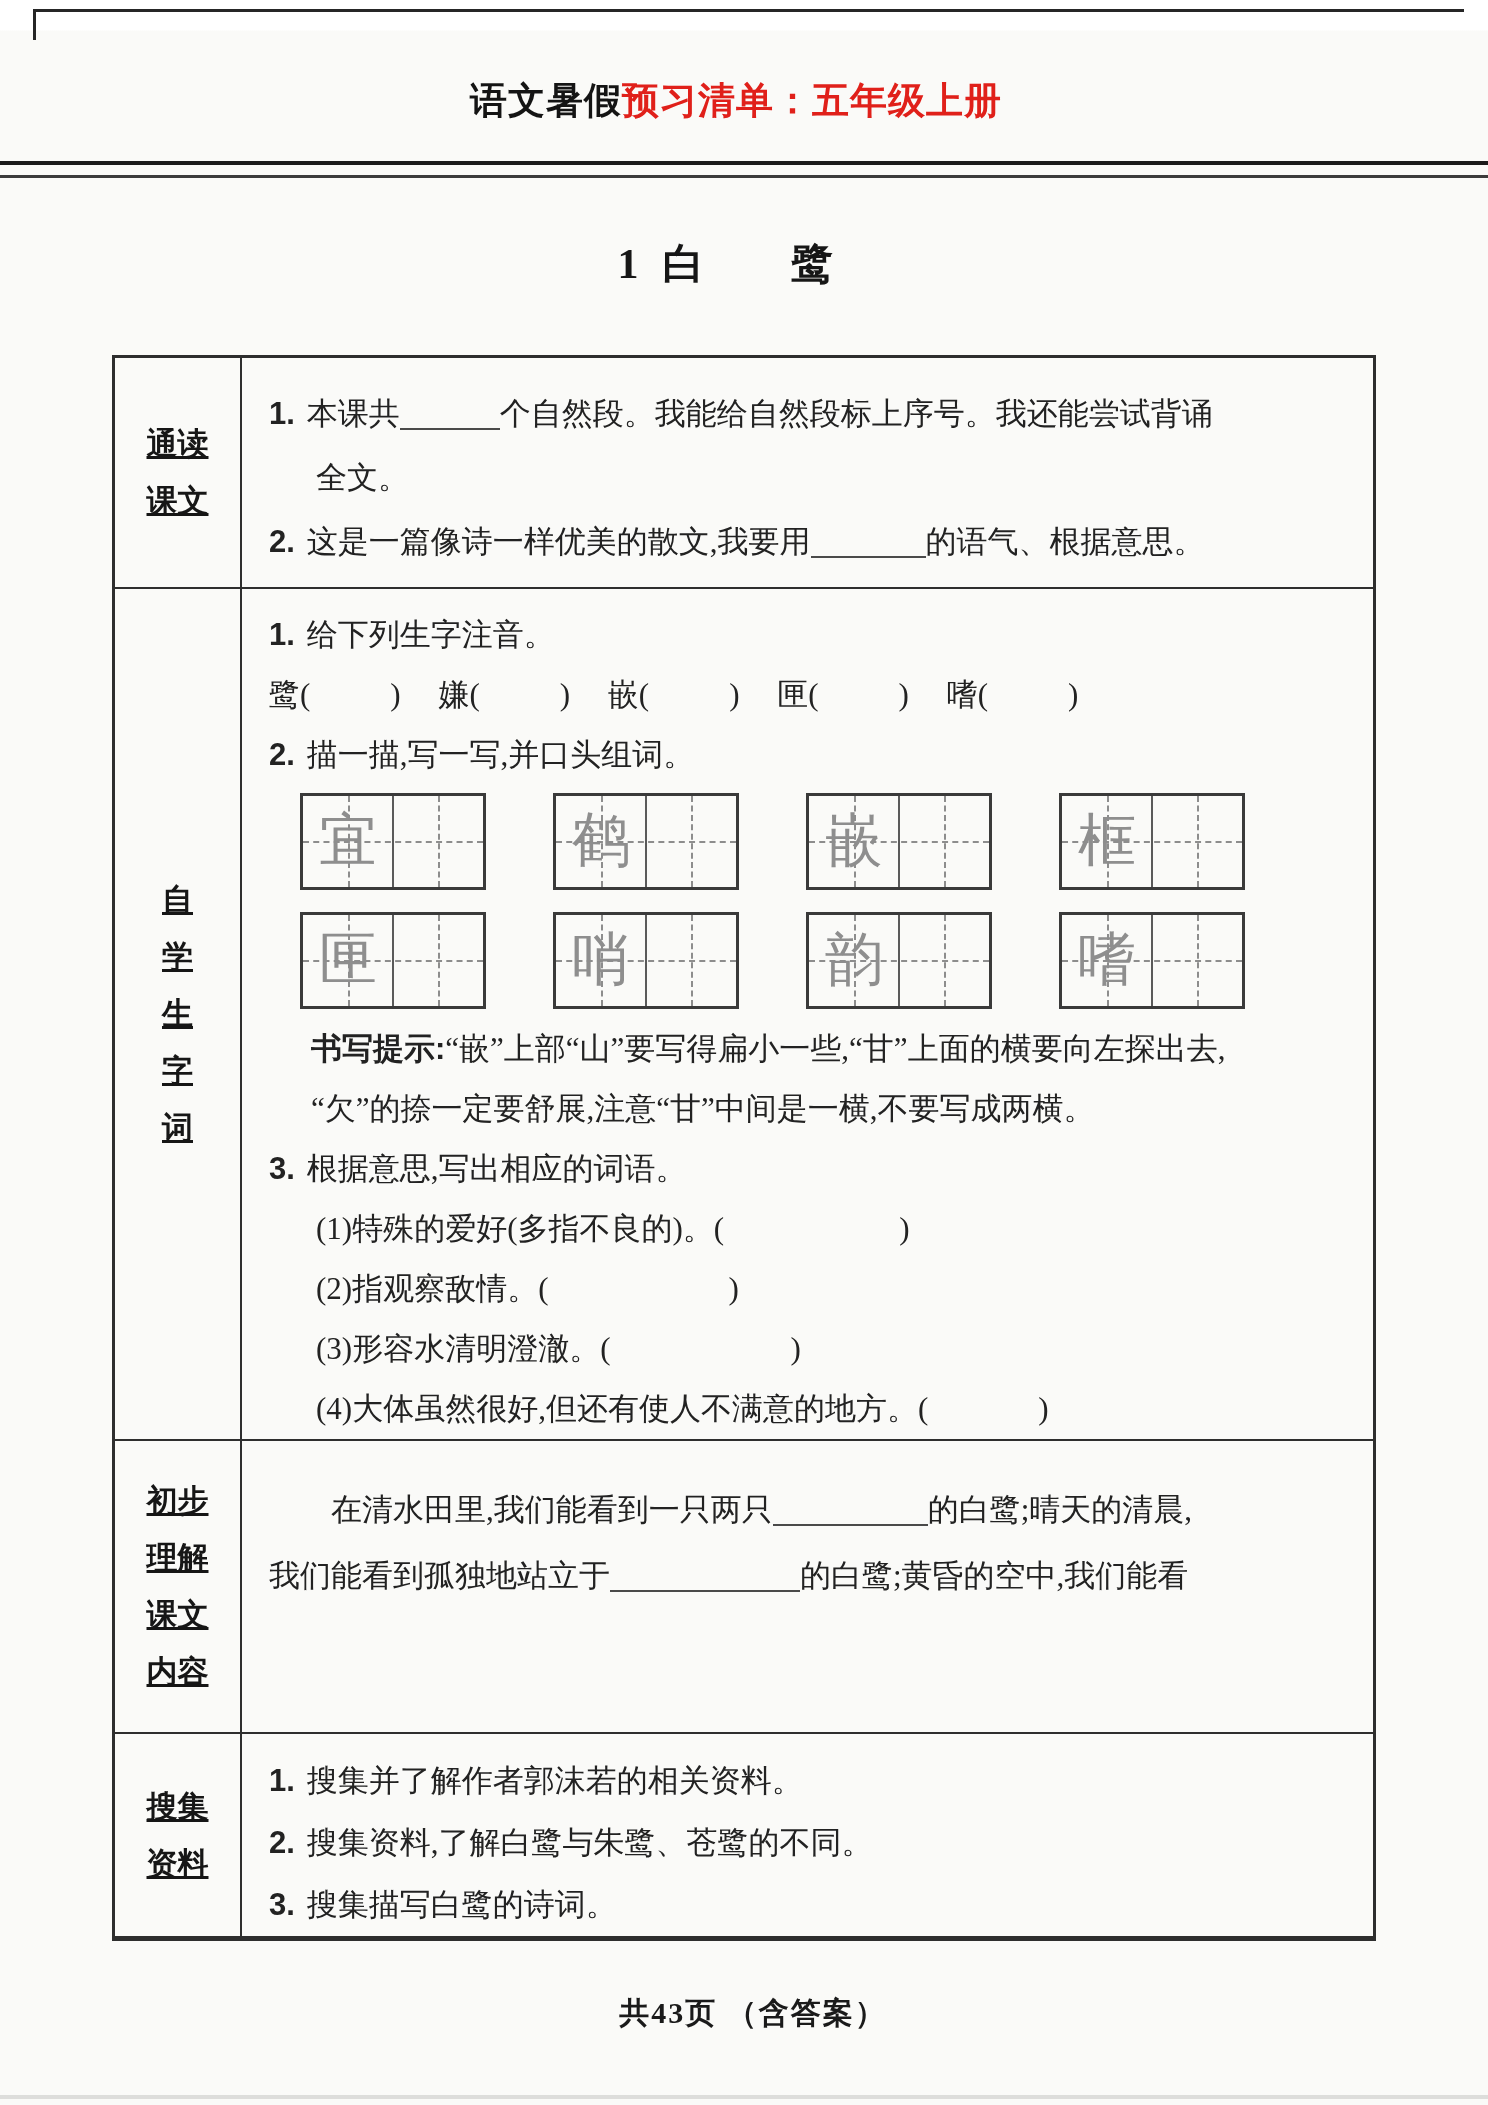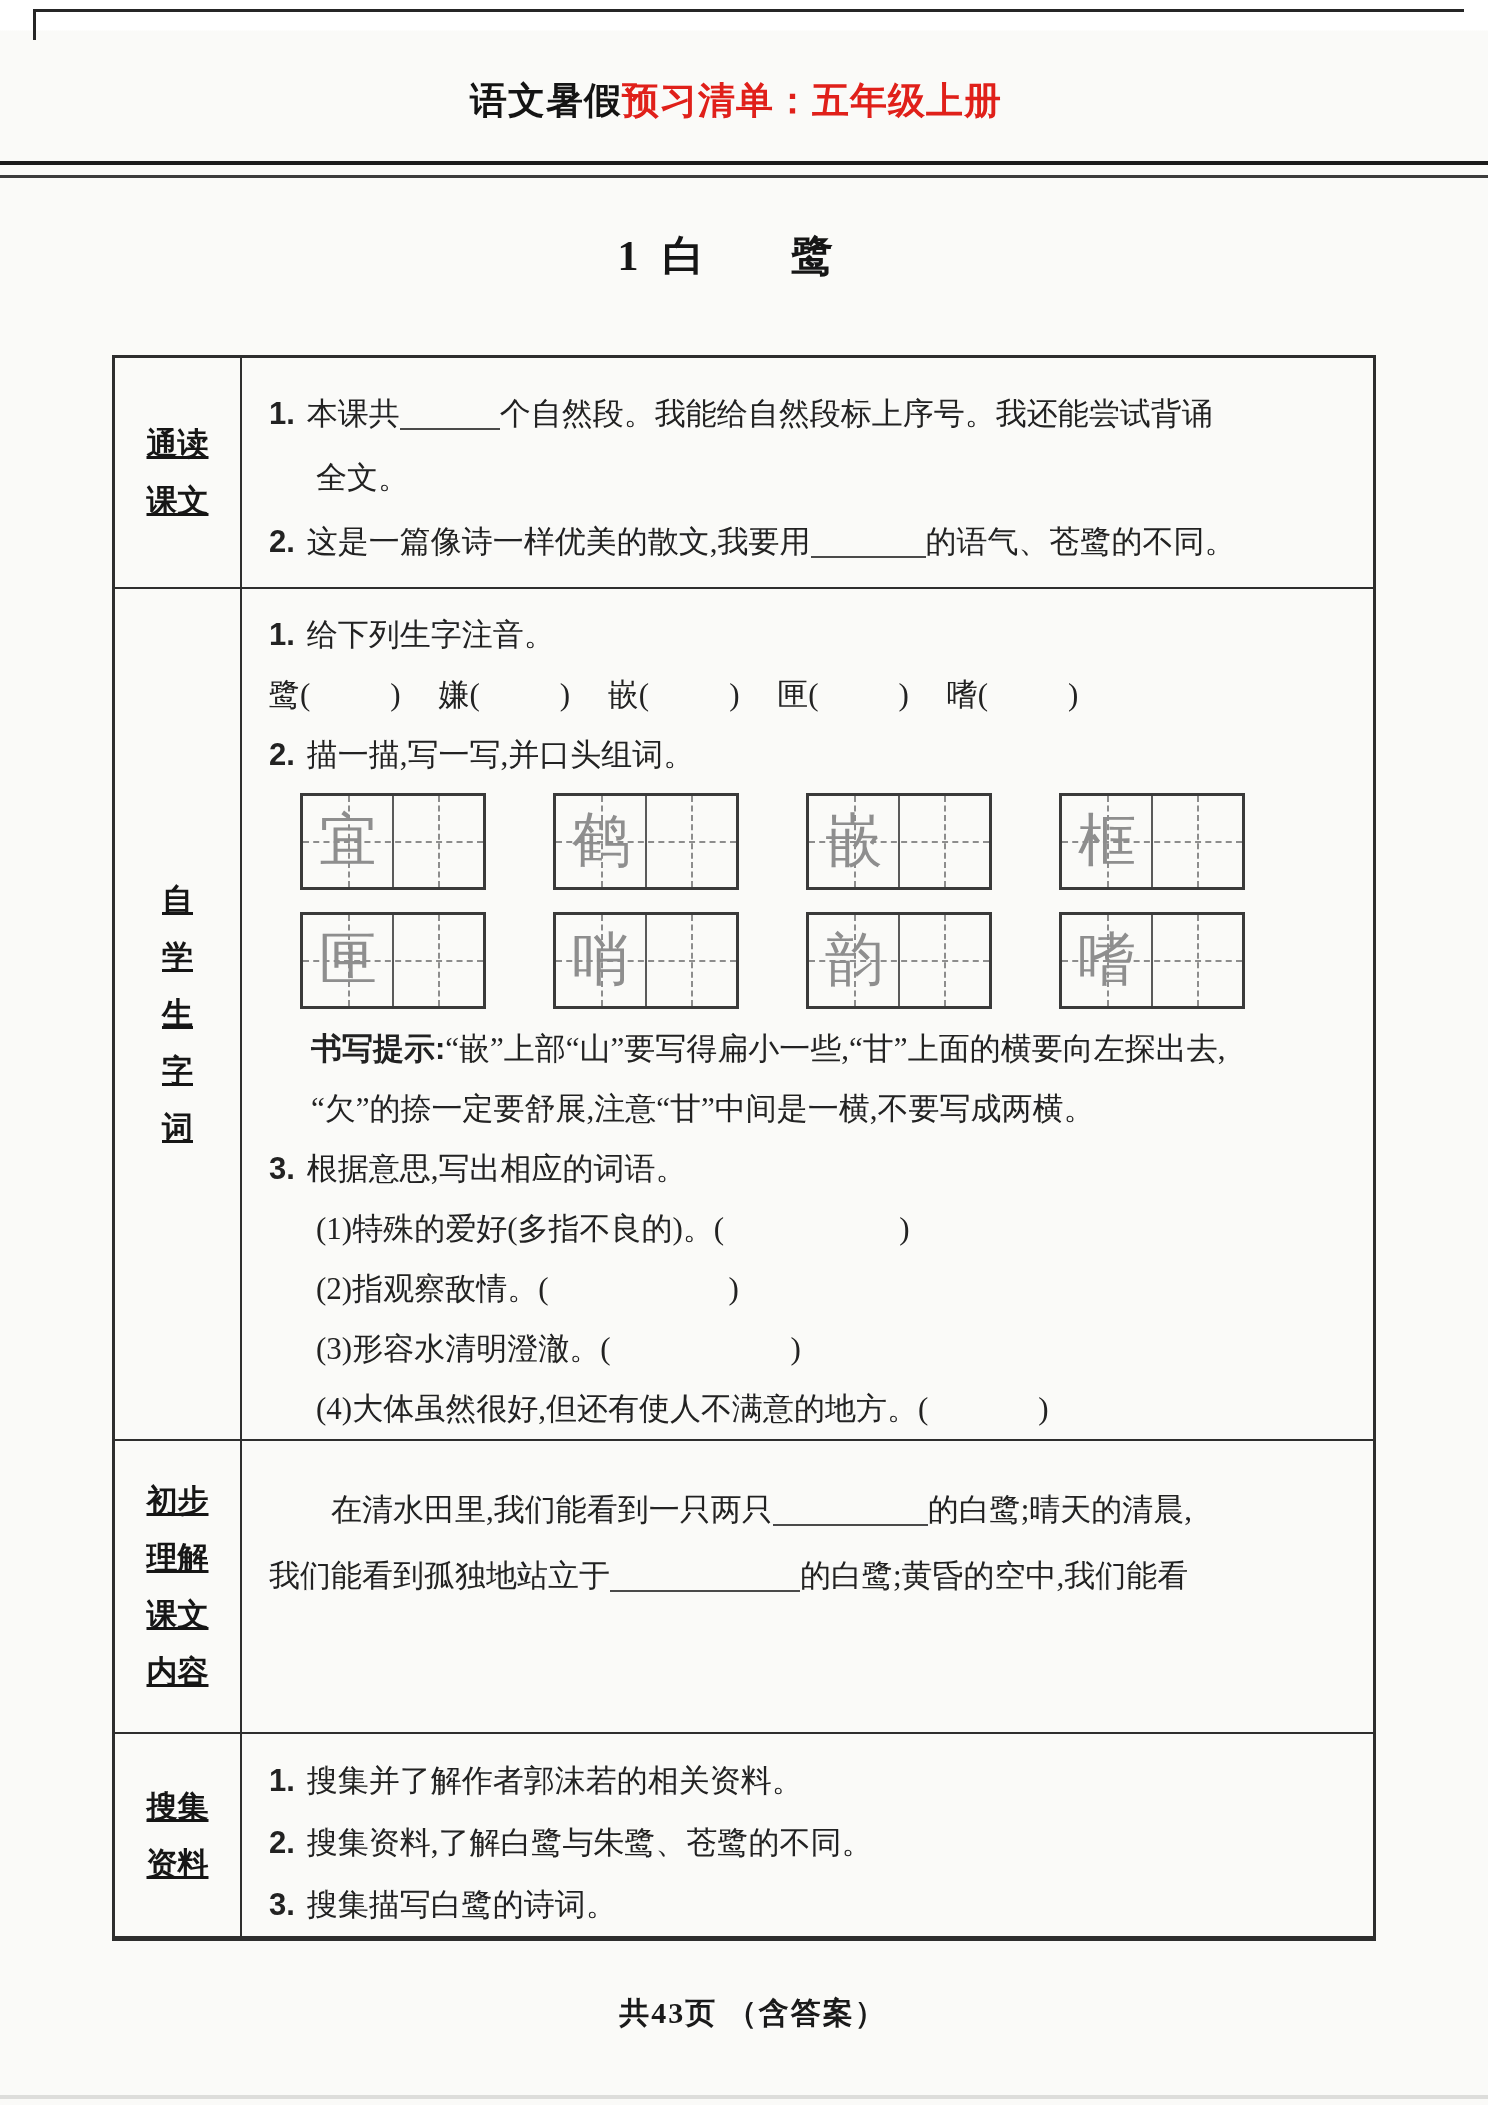--- a/index.html
+++ b/index.html
@@ -11,21 +11,21 @@
   
   .topmark-h{position:absolute;top:9px;left:33px;right:24px;height:3px;background:#262626;}
   .topmark-v{position:absolute;top:9px;left:33px;width:3px;height:31px;background:#262626;}
   
   .header{position:absolute;top:76px;left:470px;white-space:nowrap;
     font-family:"Liberation Sans","DejaVu Sans",sans-serif;font-weight:bold;font-size:37px;letter-spacing:1px;color:#141414;}
   .header .red{color:#e0201a;}
   .double-rule{position:absolute;top:161px;left:0;width:1488px;height:10px;
     border-top:4px solid #1b1b1b;border-bottom:3px solid #3c3c3c;}
   
-  .lesson-title{position:absolute;top:228px;left:0;width:1452px;text-align:center;
+  .lesson-title{position:absolute;top:236px;left:0;width:1452px;text-align:center;
     font-weight:bold;font-size:42px;letter-spacing:1px;white-space:pre;color:#161616;}
   
   .sheet{position:absolute;left:112px;top:355px;width:1264px;height:1586px;
     border:3px solid #2e2e2e;border-bottom-width:5px;box-sizing:border-box;
     display:flex;flex-direction:column;}
   .row{display:flex;box-sizing:border-box;border-bottom:2px solid #2e2e2e;}
   .row:last-child{border-bottom:none;flex:1;border-radius:32px;}
   .row1{height:236px;}
   .row2{height:865px;}
   .row3{height:300px;}
@@ -85,21 +85,21 @@
         <div>课文</div>
       </div>
       <div class="cnt">
         <div class="line">
           <i class="num">1.</i><span>本课共</span><span class="blank" style="width:100px"></span><span>个自然段。我能给自然段标上序号。我还能尝试背诵</span>
         </div>
         <div class="line indent">
           <span>全文。</span>
         </div>
         <div class="line">
-          <i class="num">2.</i><span>这是一篇像诗一样优美的散文,我要用</span><span class="blank" style="width:115px"></span><span>的语气、苍鹭的不同。</span>
+          <i class="num">2.</i><span>这是一篇像诗一样优美的散文,我要用</span><span class="blank" style="width:115px"></span><span>的语气、根据意思。</span>
         </div>
       </div>
     </div>
 
     <div class="row row2">
       <div class="lbl">
         <div>自</div>
         <div>学</div>
         <div>生</div>
         <div>字</div>

